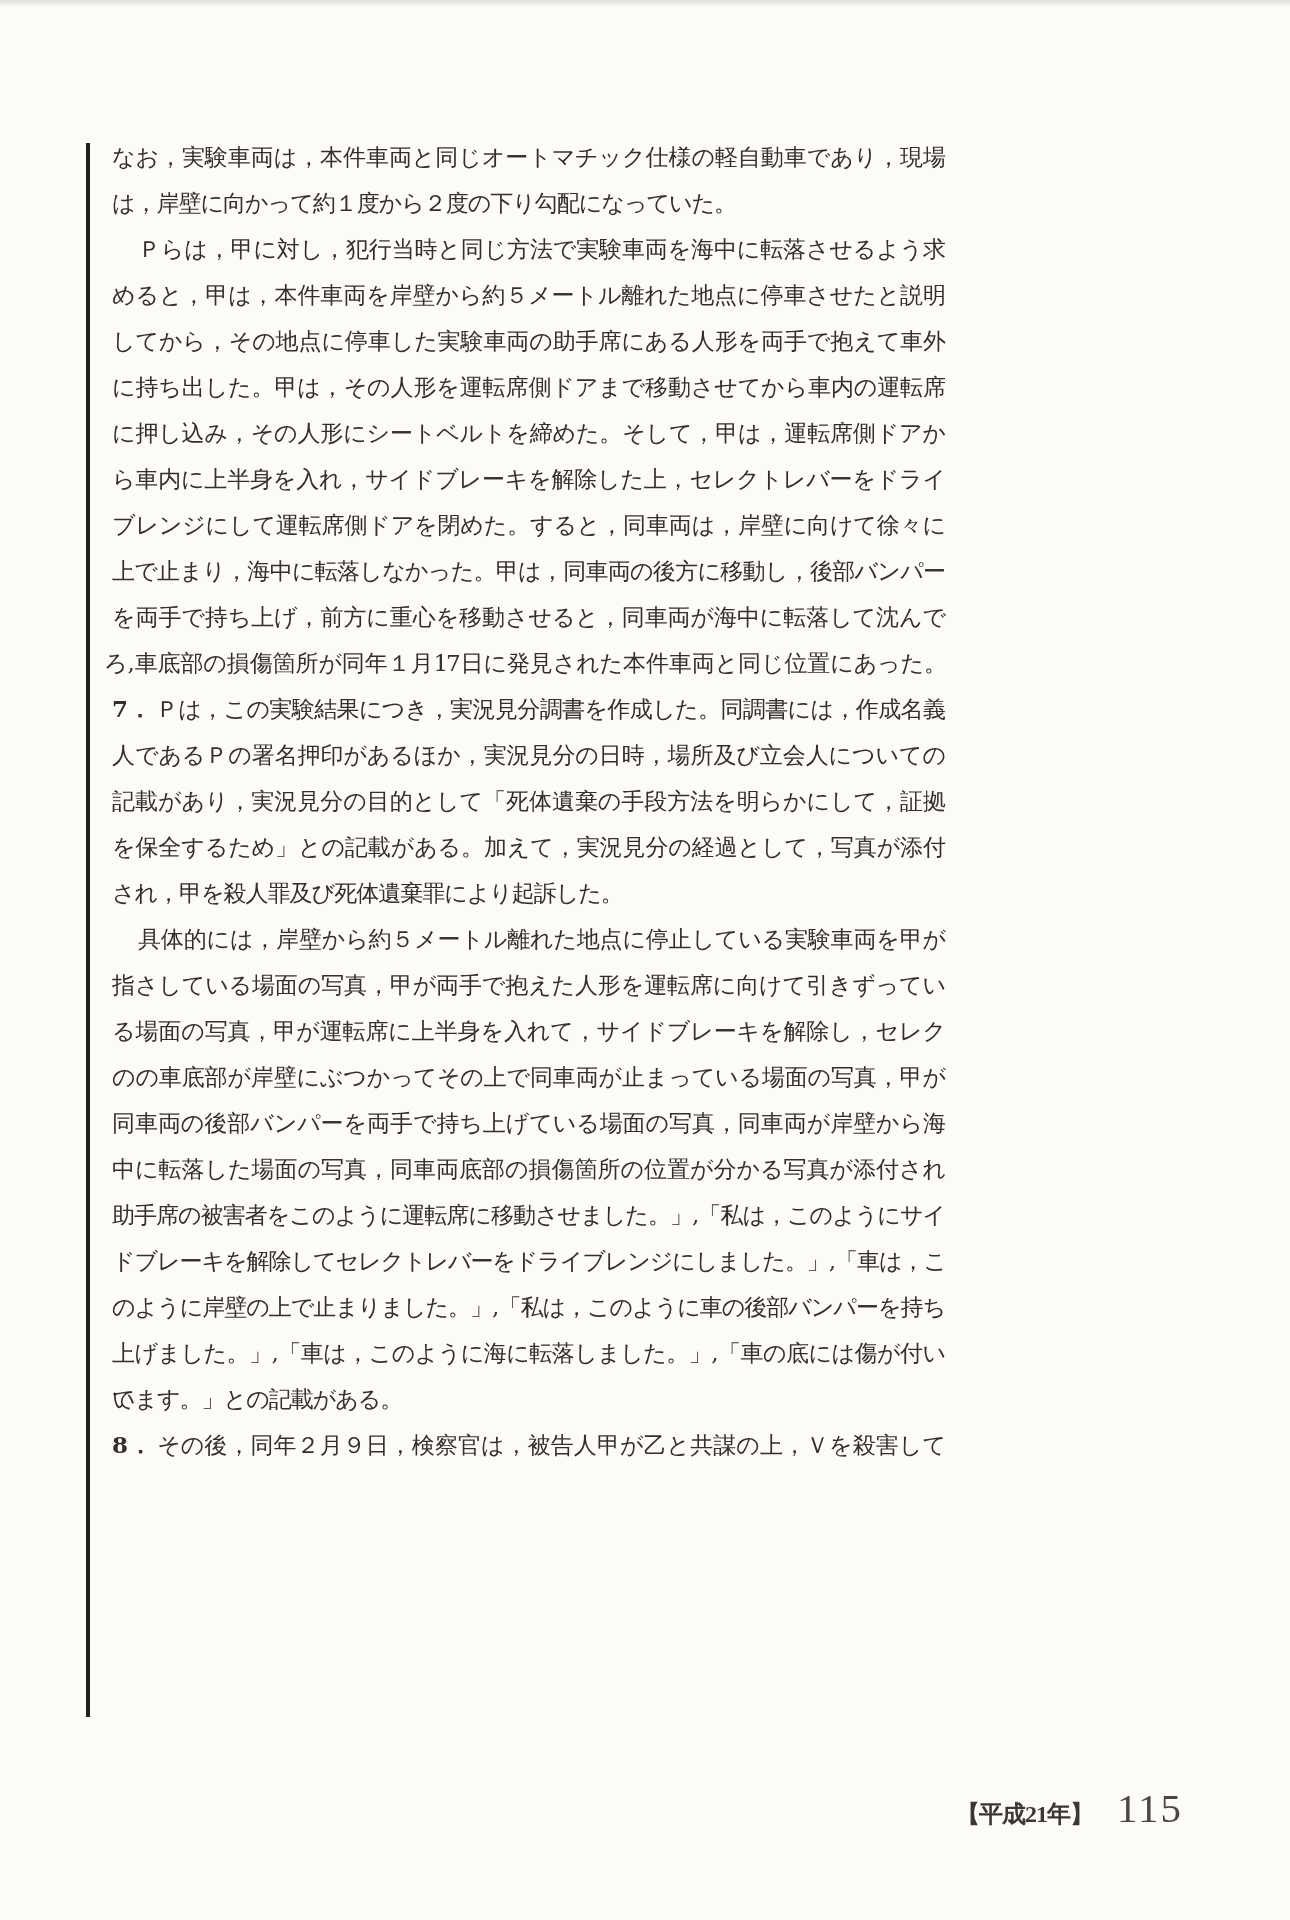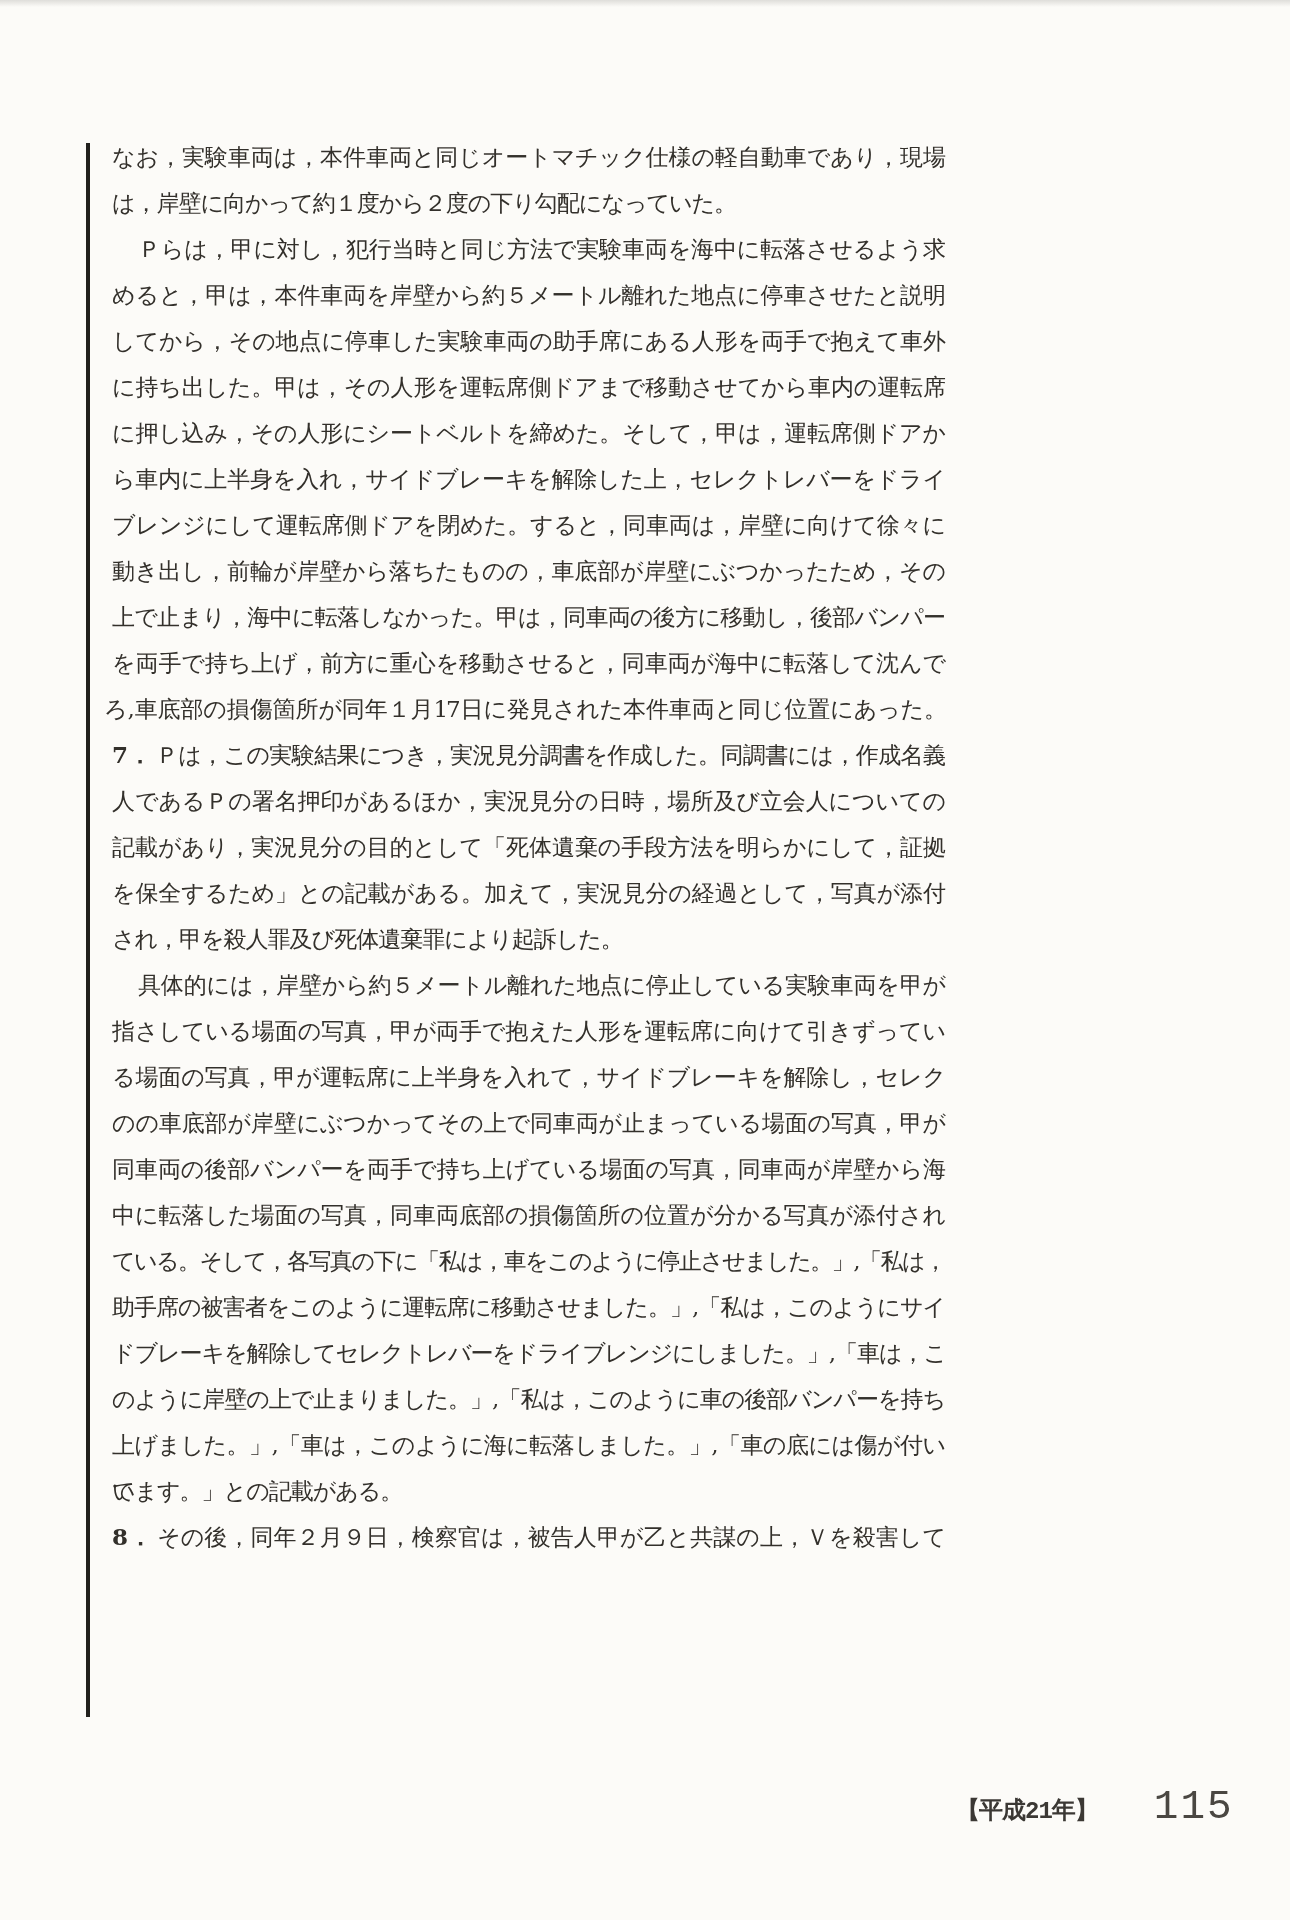--- a/index.html
+++ b/index.html
@@ -53,22 +53,22 @@
     font-weight: bold;
     letter-spacing: 0;
     padding-right: 4px;
   }
   .footer {
     position: absolute;
     left: 956px;
     top: 1784px;
     display: flex;
     align-items: baseline;
-    gap: 56px;
-    font-family: Liberation Mono, monospace;
+    gap: 24px;
+    font-family: Liberation Serif, serif;
   }
   .era-label {
     font-size: 24px;
     font-weight: 600;
     letter-spacing: -1px;
     color: #3b3834;
   }
   .page-number {
     font-size: 41px;
     font-weight: 400;
@@ -85,36 +85,34 @@
   <div class="text-block" id="text-block">
       <div class="line">なお，実験車両は，本件車両と同じオートマチック仕様の軽自動車であり，現場</div>
       <div class="line end">は，岸壁に向かって約１度から２度の下り勾配になっていた。</div>
       <div class="line indent">Ｐらは，甲に対し，犯行当時と同じ方法で実験車両を海中に転落させるよう求</div>
       <div class="line">めると，甲は，本件車両を岸壁から約５メートル離れた地点に停車させたと説明</div>
       <div class="line">してから，その地点に停車した実験車両の助手席にある人形を両手で抱えて車外</div>
       <div class="line">に持ち出した。甲は，その人形を運転席側ドアまで移動させてから車内の運転席</div>
       <div class="line">に押し込み，その人形にシートベルトを締めた。そして，甲は，運転席側ドアか</div>
       <div class="line">ら車内に上半身を入れ，サイドブレーキを解除した上，セレクトレバーをドライ</div>
       <div class="line">ブレンジにして運転席側ドアを閉めた。すると，同車両は，岸壁に向けて徐々に</div>
-      <div class="line">動き出し，前輪が岸壁から落ちたものの，車底部が岸壁にぶつかったため，その</div>
       <div class="line">上で止まり，海中に転落しなかった。甲は，同車両の後方に移動し，後部バンパー</div>
       <div class="line">を両手で持ち上げ，前方に重心を移動させると，同車両が海中に転落して沈んで</div>
       <div class="line tight pull">ろ,車底部の損傷箇所が同年１月17日に発見された本件車両と同じ位置にあった。</div>
       <div class="line"><b class="marker">7．</b>Ｐは，この実験結果につき，実況見分調書を作成した。同調書には，作成名義</div>
       <div class="line">人であるＰの署名押印があるほか，実況見分の日時，場所及び立会人についての</div>
       <div class="line">記載があり，実況見分の目的として「死体遺棄の手段方法を明らかにして，証拠</div>
       <div class="line">を保全するため」との記載がある。加えて，実況見分の経過として，写真が添付</div>
       <div class="line end">され，甲を殺人罪及び死体遺棄罪により起訴した。</div>
       <div class="line indent">具体的には，岸壁から約５メートル離れた地点に停止している実験車両を甲が</div>
       <div class="line">指さしている場面の写真，甲が両手で抱えた人形を運転席に向けて引きずってい</div>
       <div class="line">る場面の写真，甲が運転席に上半身を入れて，サイドブレーキを解除し，セレク</div>
       <div class="line">のの車底部が岸壁にぶつかってその上で同車両が止まっている場面の写真，甲が</div>
       <div class="line">同車両の後部バンパーを両手で持ち上げている場面の写真，同車両が岸壁から海</div>
       <div class="line">中に転落した場面の写真，同車両底部の損傷箇所の位置が分かる写真が添付され</div>
-      <div class="line tight">ている。そして，各写真の下に「私は，車をこのように停止させました。」,「私は，</div>
       <div class="line">助手席の被害者をこのように運転席に移動させました。」,「私は，このようにサイ</div>
       <div class="line tight">ドブレーキを解除してセレクトレバーをドライブレンジにしました。」,「車は，こ</div>
       <div class="line">のように岸壁の上で止まりました。」,「私は，このように車の後部バンパーを持ち</div>
       <div class="line">上げました。」,「車は，このように海に転落しました。」,「車の底には傷が付いて</div>
       <div class="line end">います。」との記載がある。</div>
       <div class="line"><b class="marker">8．</b>その後，同年２月９日，検察官は，被告人甲が乙と共謀の上，Ｖを殺害して</div>
     </div>
   <div class="footer">
     <span class="era-label">【平成21年】</span>
     <span class="page-number">115</span>

